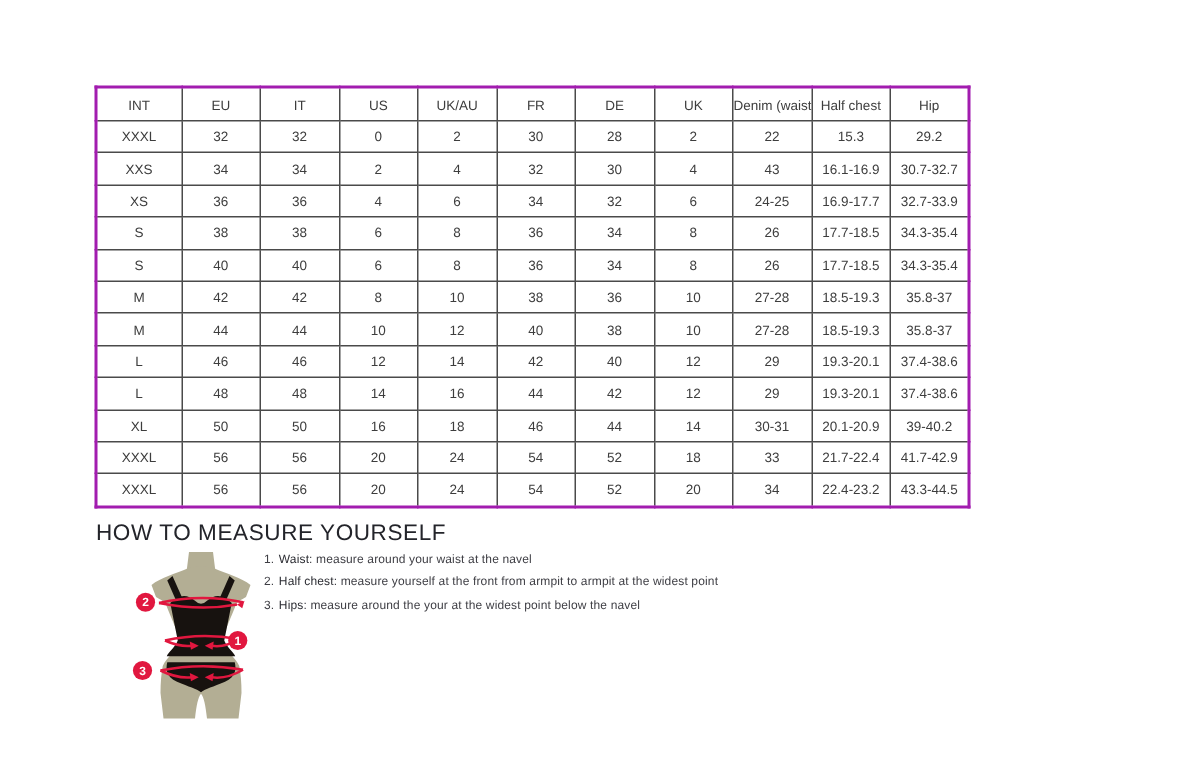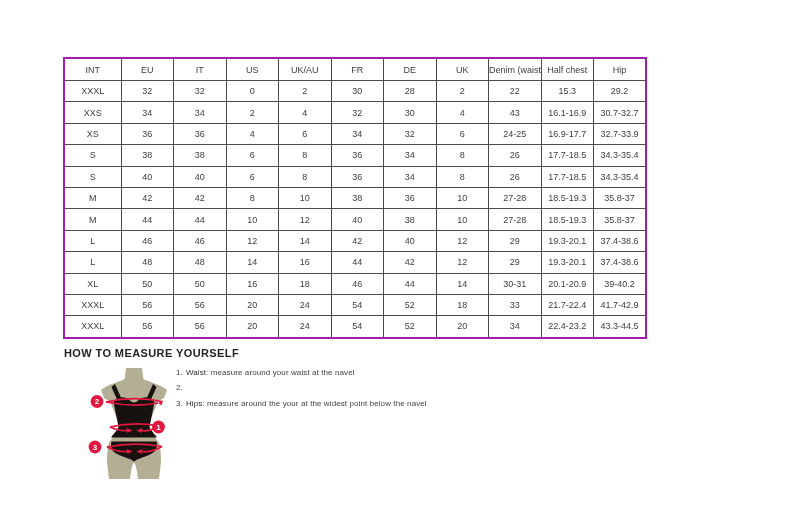--- a/index.html
+++ b/index.html
@@ -20,21 +20,21 @@
     border:1px solid #4a4a4a;
     text-align:center;vertical-align:middle;
     font-size:9px;color:#3d3d3d;font-weight:normal;
     padding:0;white-space:nowrap;overflow:hidden;
   }
   table.size-chart th{height:21px;}
   table.size-chart td{height:20.4px;}
   
   .measure-heading{
     position:absolute;left:64px;top:347px;
-    font-size:11px;font-weight:bold;letter-spacing:.4px;color:#23242a;
+    font-size:15px;font-weight:normal;letter-spacing:.4px;color:#23242a;
   }
   .figure-box{position:absolute;left:84px;top:366px;width:100px;height:126px;}
   .steps{position:absolute;left:176px;top:368px;}
   .step{
     font-size:8px;color:#3e3e44;height:15.4px;line-height:10px;
     display:flex;align-items:flex-start;white-space:nowrap;letter-spacing:.1px;
   }
   .step .num{margin-right:3px;}
   .step .lbl{font-weight:normal;color:#2c2d33;}
 </style>
@@ -311,18 +311,19 @@
   </svg>
 </div>
 
 <div class="steps">
   <div class="step">
     <span class="num">1.</span>
     <span><span class="lbl">Waist</span><span>: measure around your waist at the navel</span></span>
   </div>
   <div class="step">
     <span class="num">2.</span>
+    <span><span class="lbl">Half chest</span><span>: measure yourself at the front from armpit to armpit at the widest point</span></span>
   </div>
   <div class="step">
     <span class="num">3.</span>
     <span><span class="lbl">Hips</span><span>: measure around the your at the widest point below the navel</span></span>
   </div>
 </div>
 
 </body></html>

